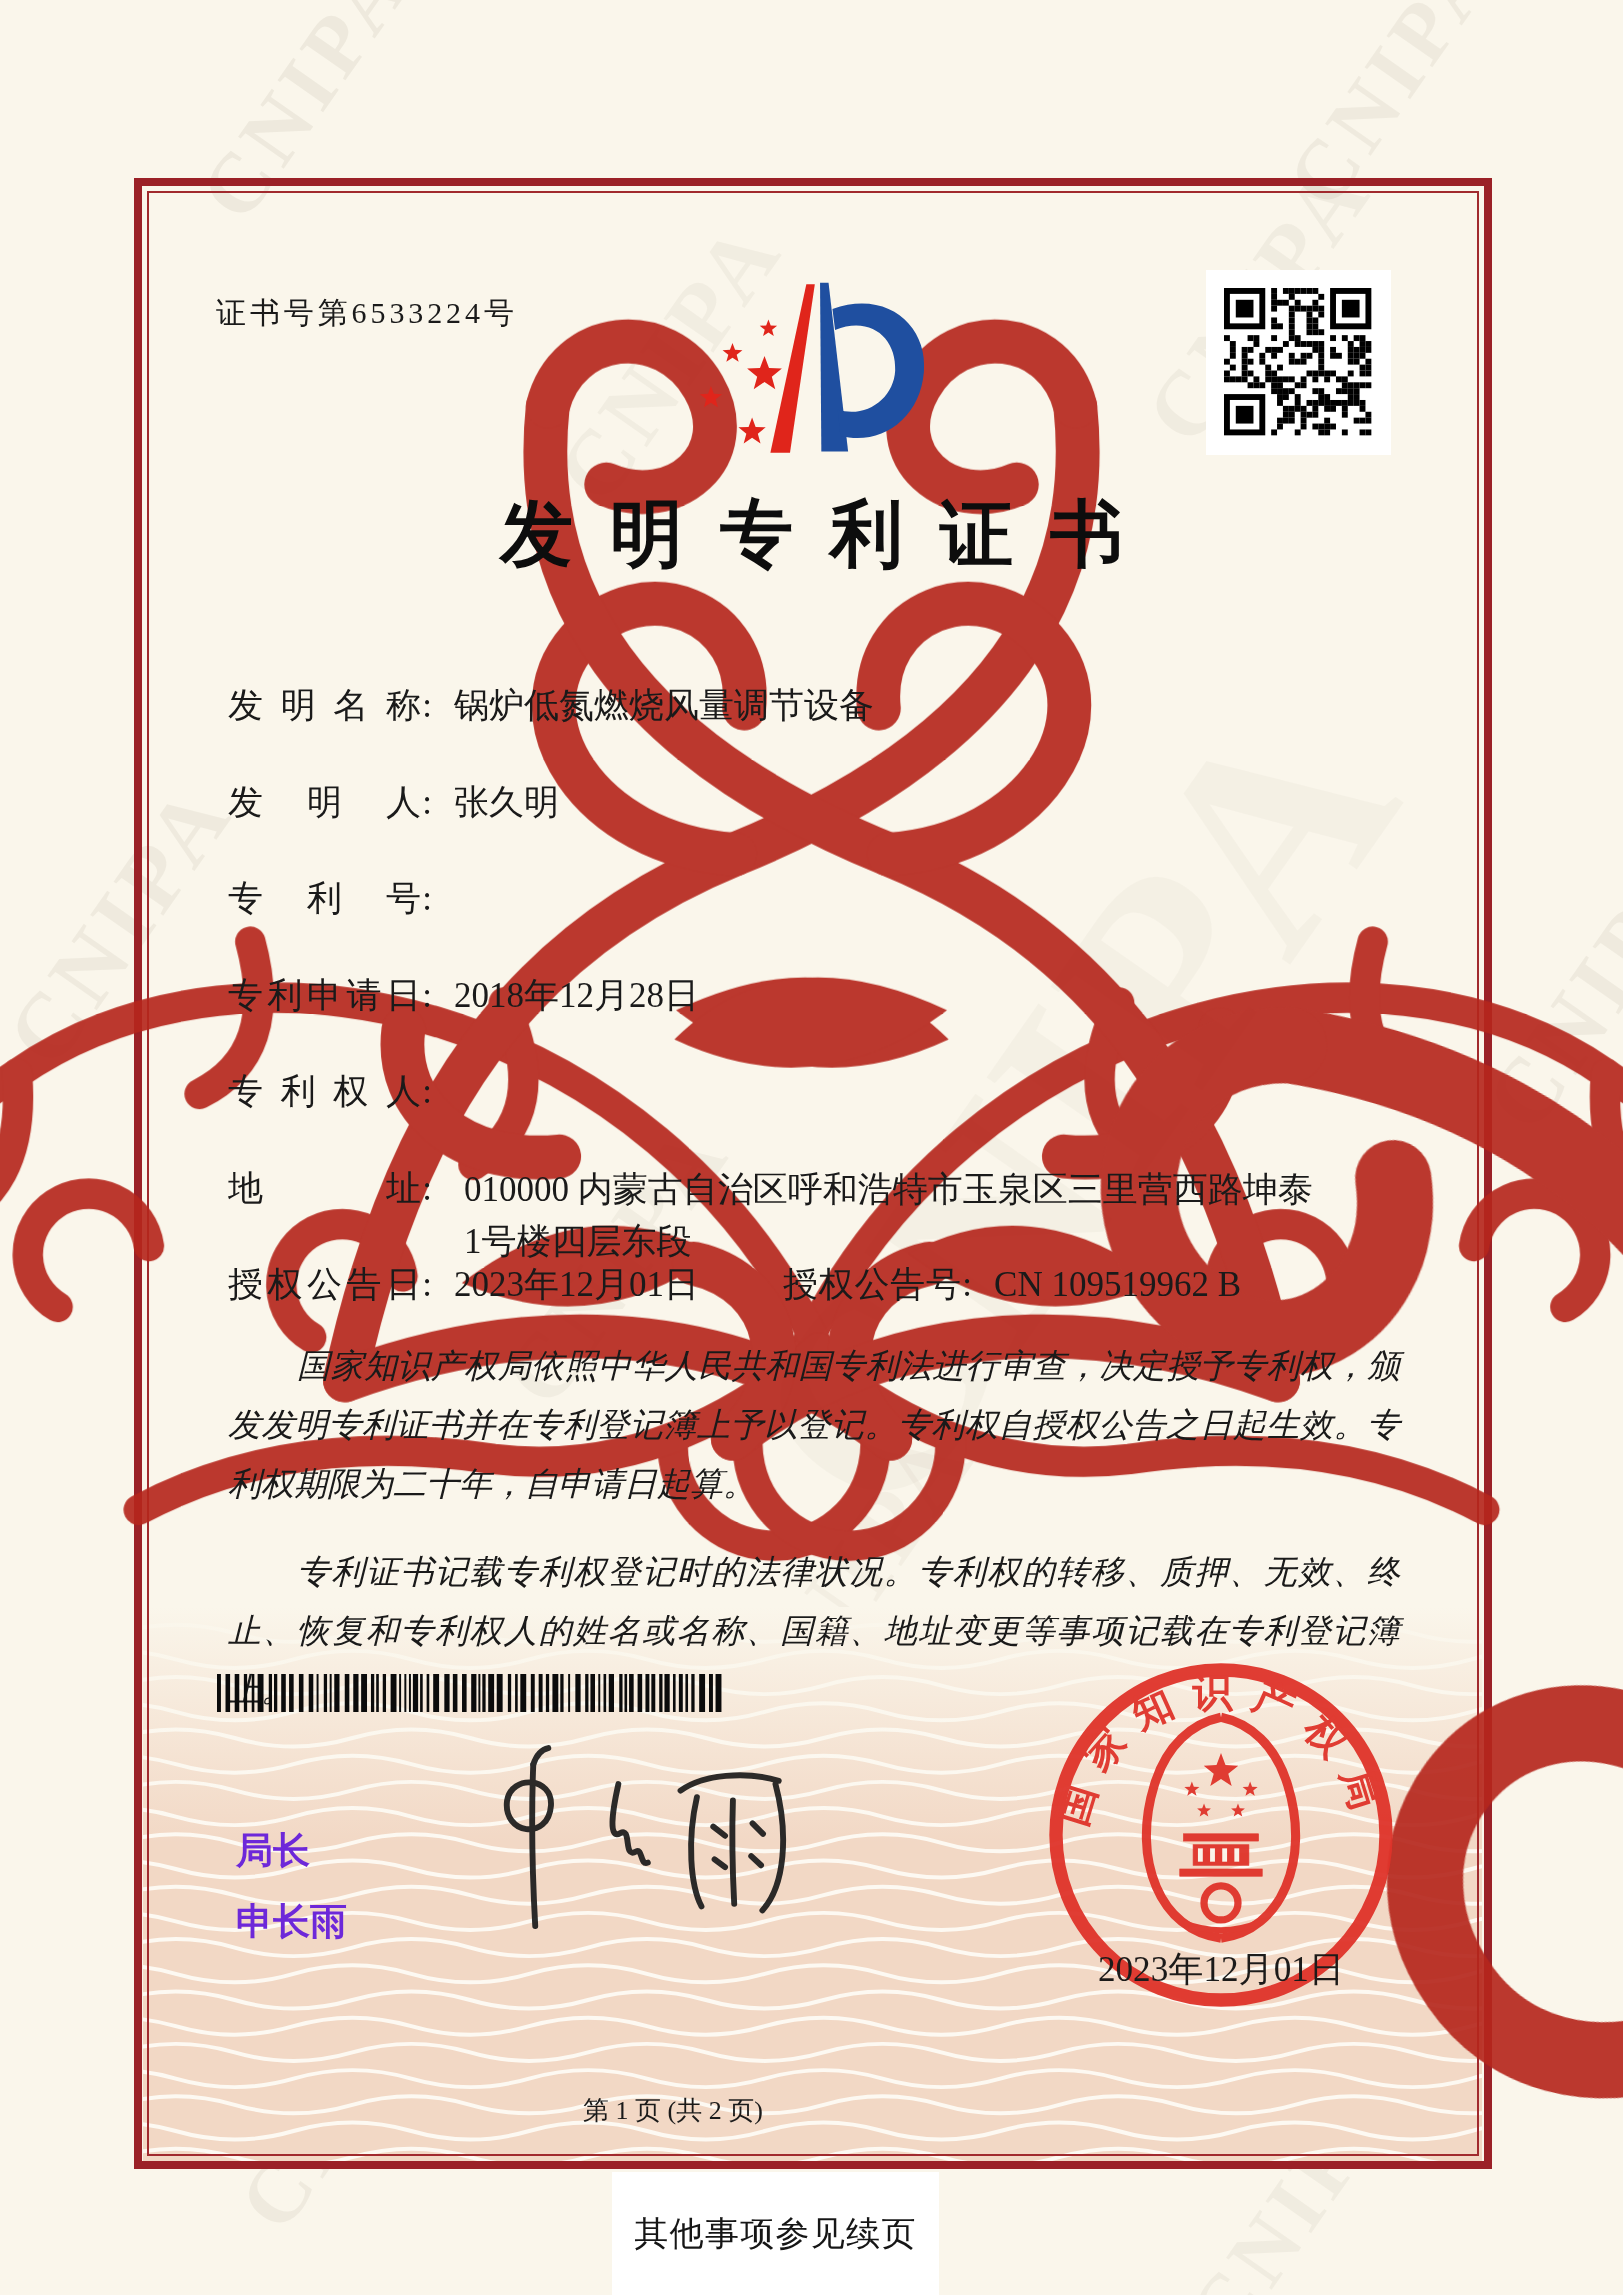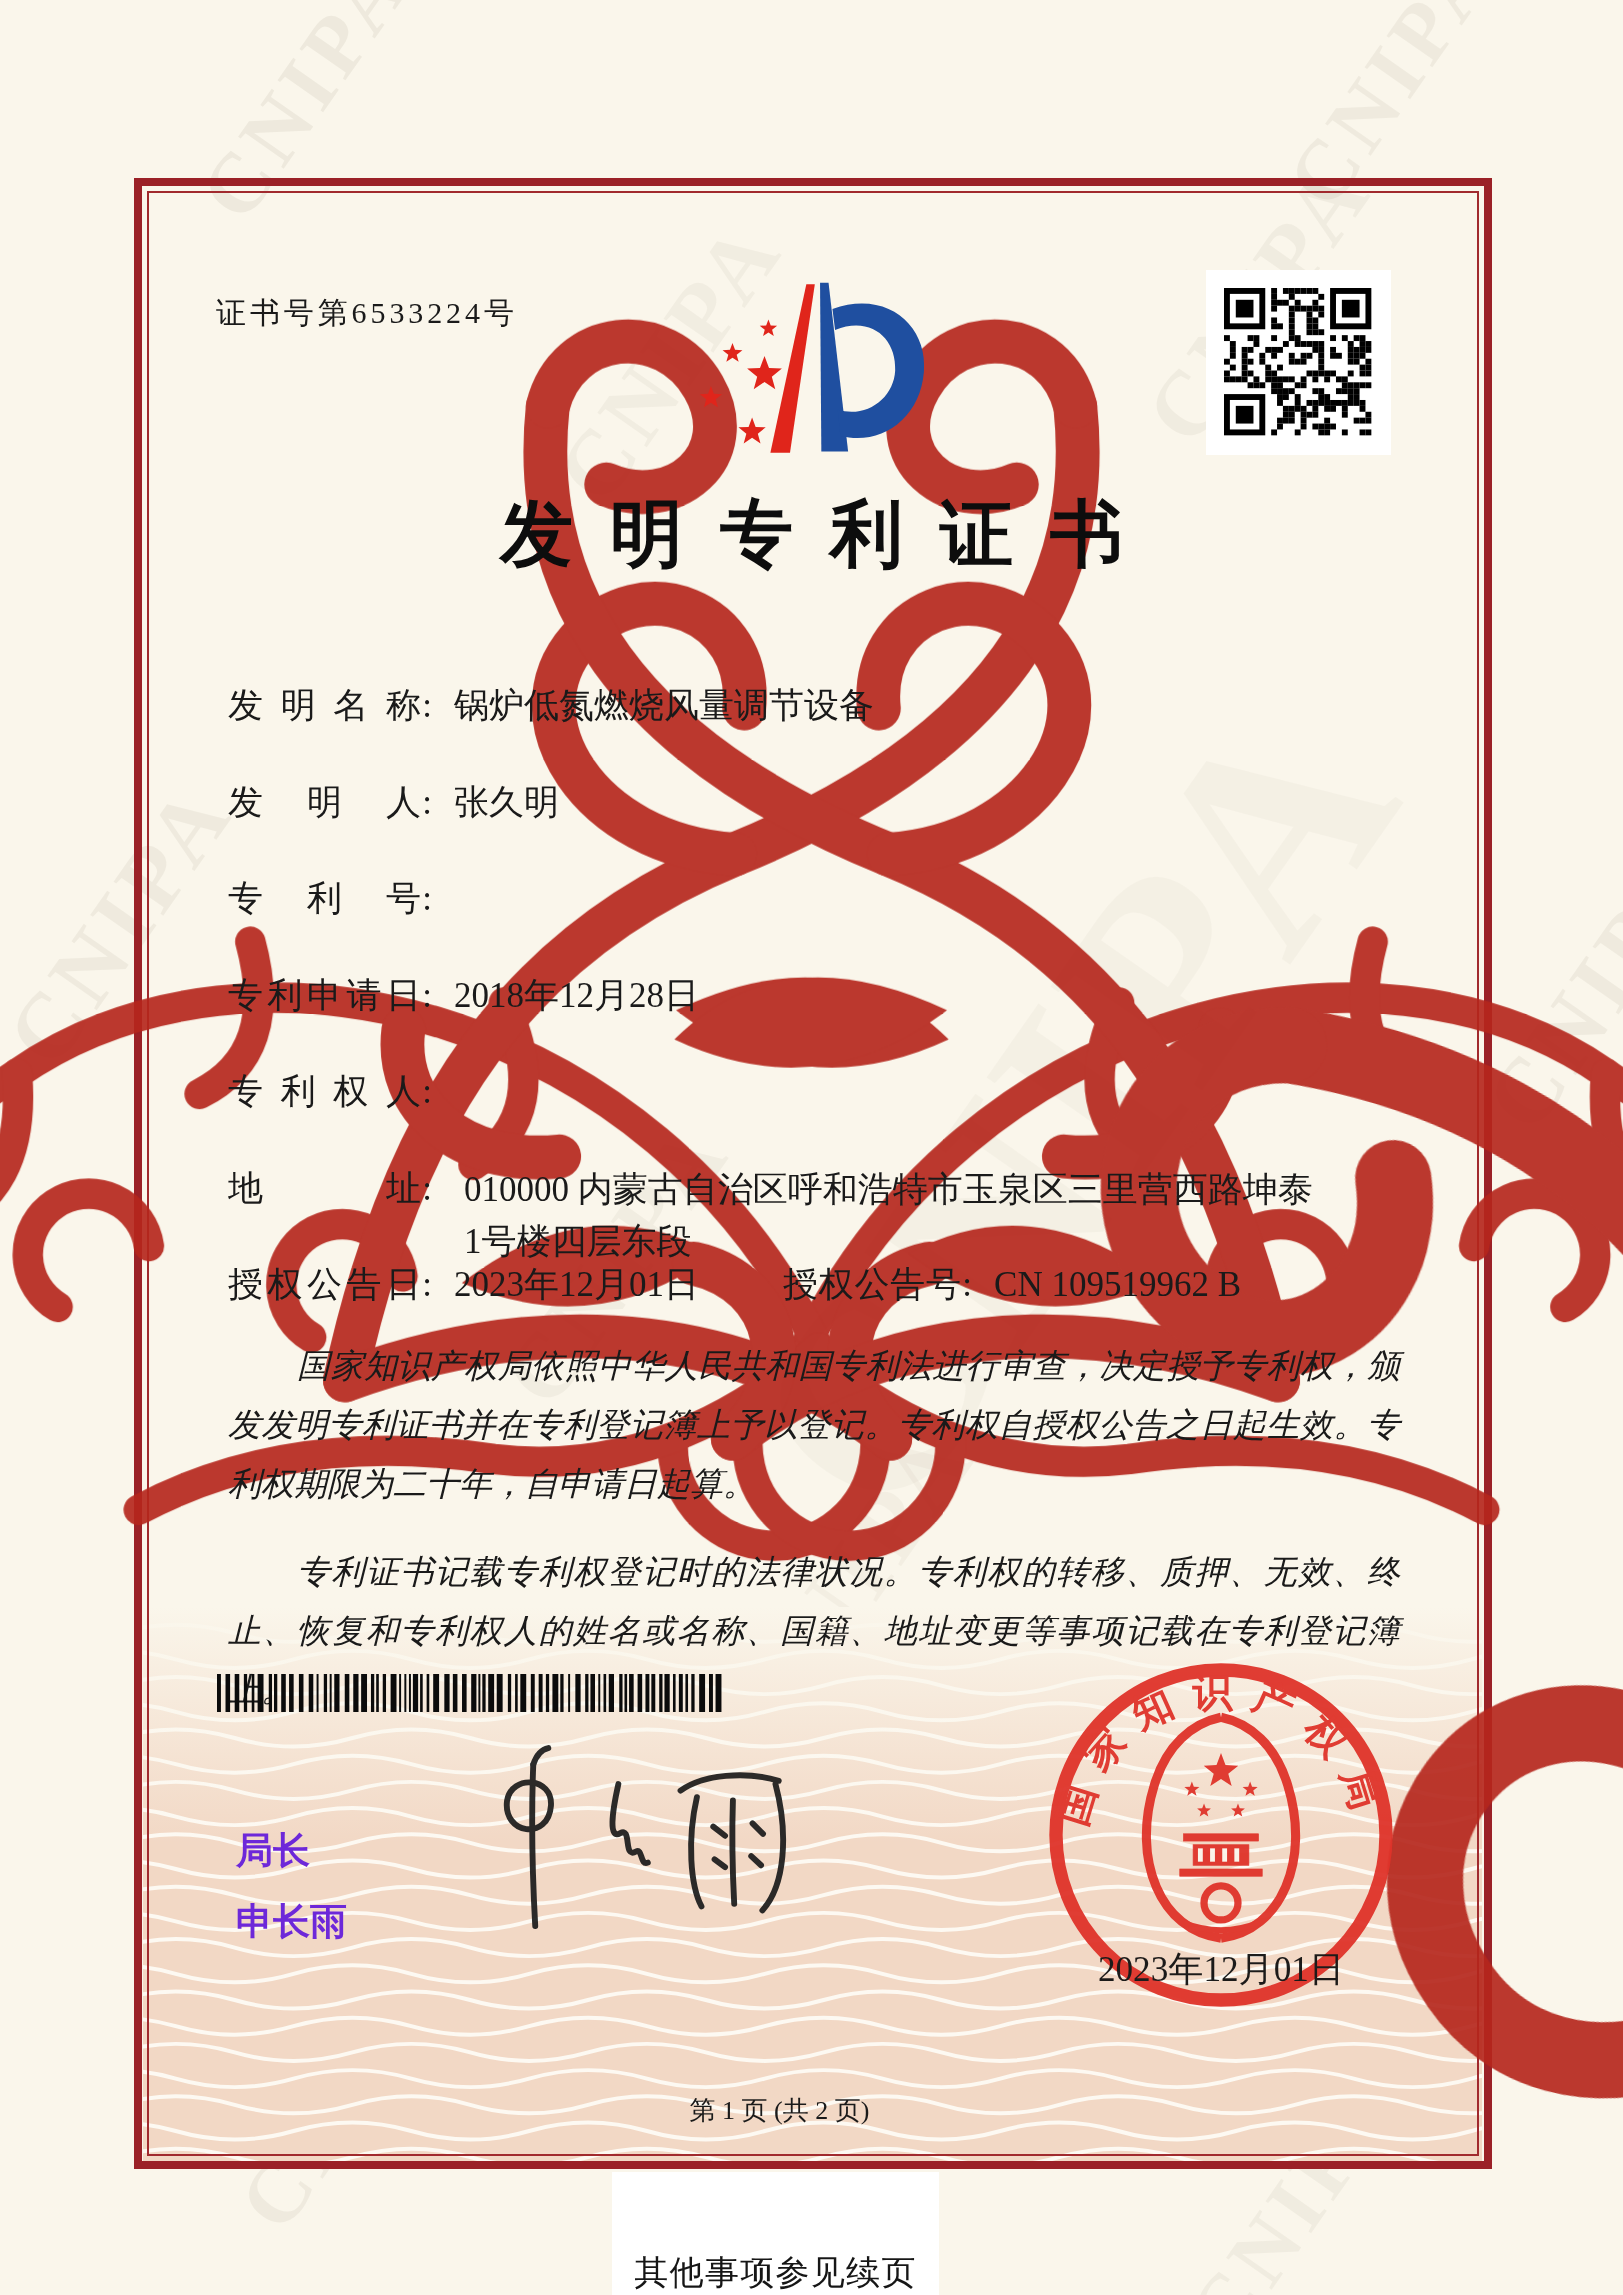--- a/index.html
+++ b/index.html
@@ -30,23 +30,23 @@
   
   .paras{position:absolute;left:228px;top:1337px;width:1172px;font-size:33px;line-height:59px;text-align:justify;font-style:italic;}
   .paras p{margin:0;text-indent:69px;}
   .paras p + p{margin-top:29px;}
   
   .barcode{position:absolute;left:217px;top:1674px;width:511px;height:38px;}
   .signer{position:absolute;left:236px;font-size:37px;font-weight:bold;
           font-family:Liberation Sans, sans-serif;color:#6d28d9;}
   .sig-svg{position:absolute;left:471px;top:1735px;z-index:6;}
   .seal{position:absolute;left:1039px;top:1653px;width:364px;height:364px;z-index:6;opacity:.95;}
-  .page-num{position:absolute;left:583px;top:2093px;width:393px;text-align:center;font-size:26px;}
+  .page-num{position:absolute;left:583px;top:2093px;width:393px;font-size:26px;}
   .note-box{position:absolute;left:612px;top:2172px;width:327px;height:124px;background:#fff;z-index:6;
-            display:flex;align-items:flex-end;justify-content:center;}
+            display:flex;align-items:center;justify-content:center;}
   .note-box span{font-size:34px;letter-spacing:1.3px;color:#161616;}
 </style>
 </head>
 <body>
 
 <div class="page">
 
   <div class="wm-layer" id="wmLayer">
       <div class="wm" style="left: 157px; top: 39px; font-size: 85px; opacity: 0.1;">CNIPA</div>
       <div class="wm" style="left: 1244px; top: 26px; font-size: 85px; opacity: 0.09;">CNIPA</div>

